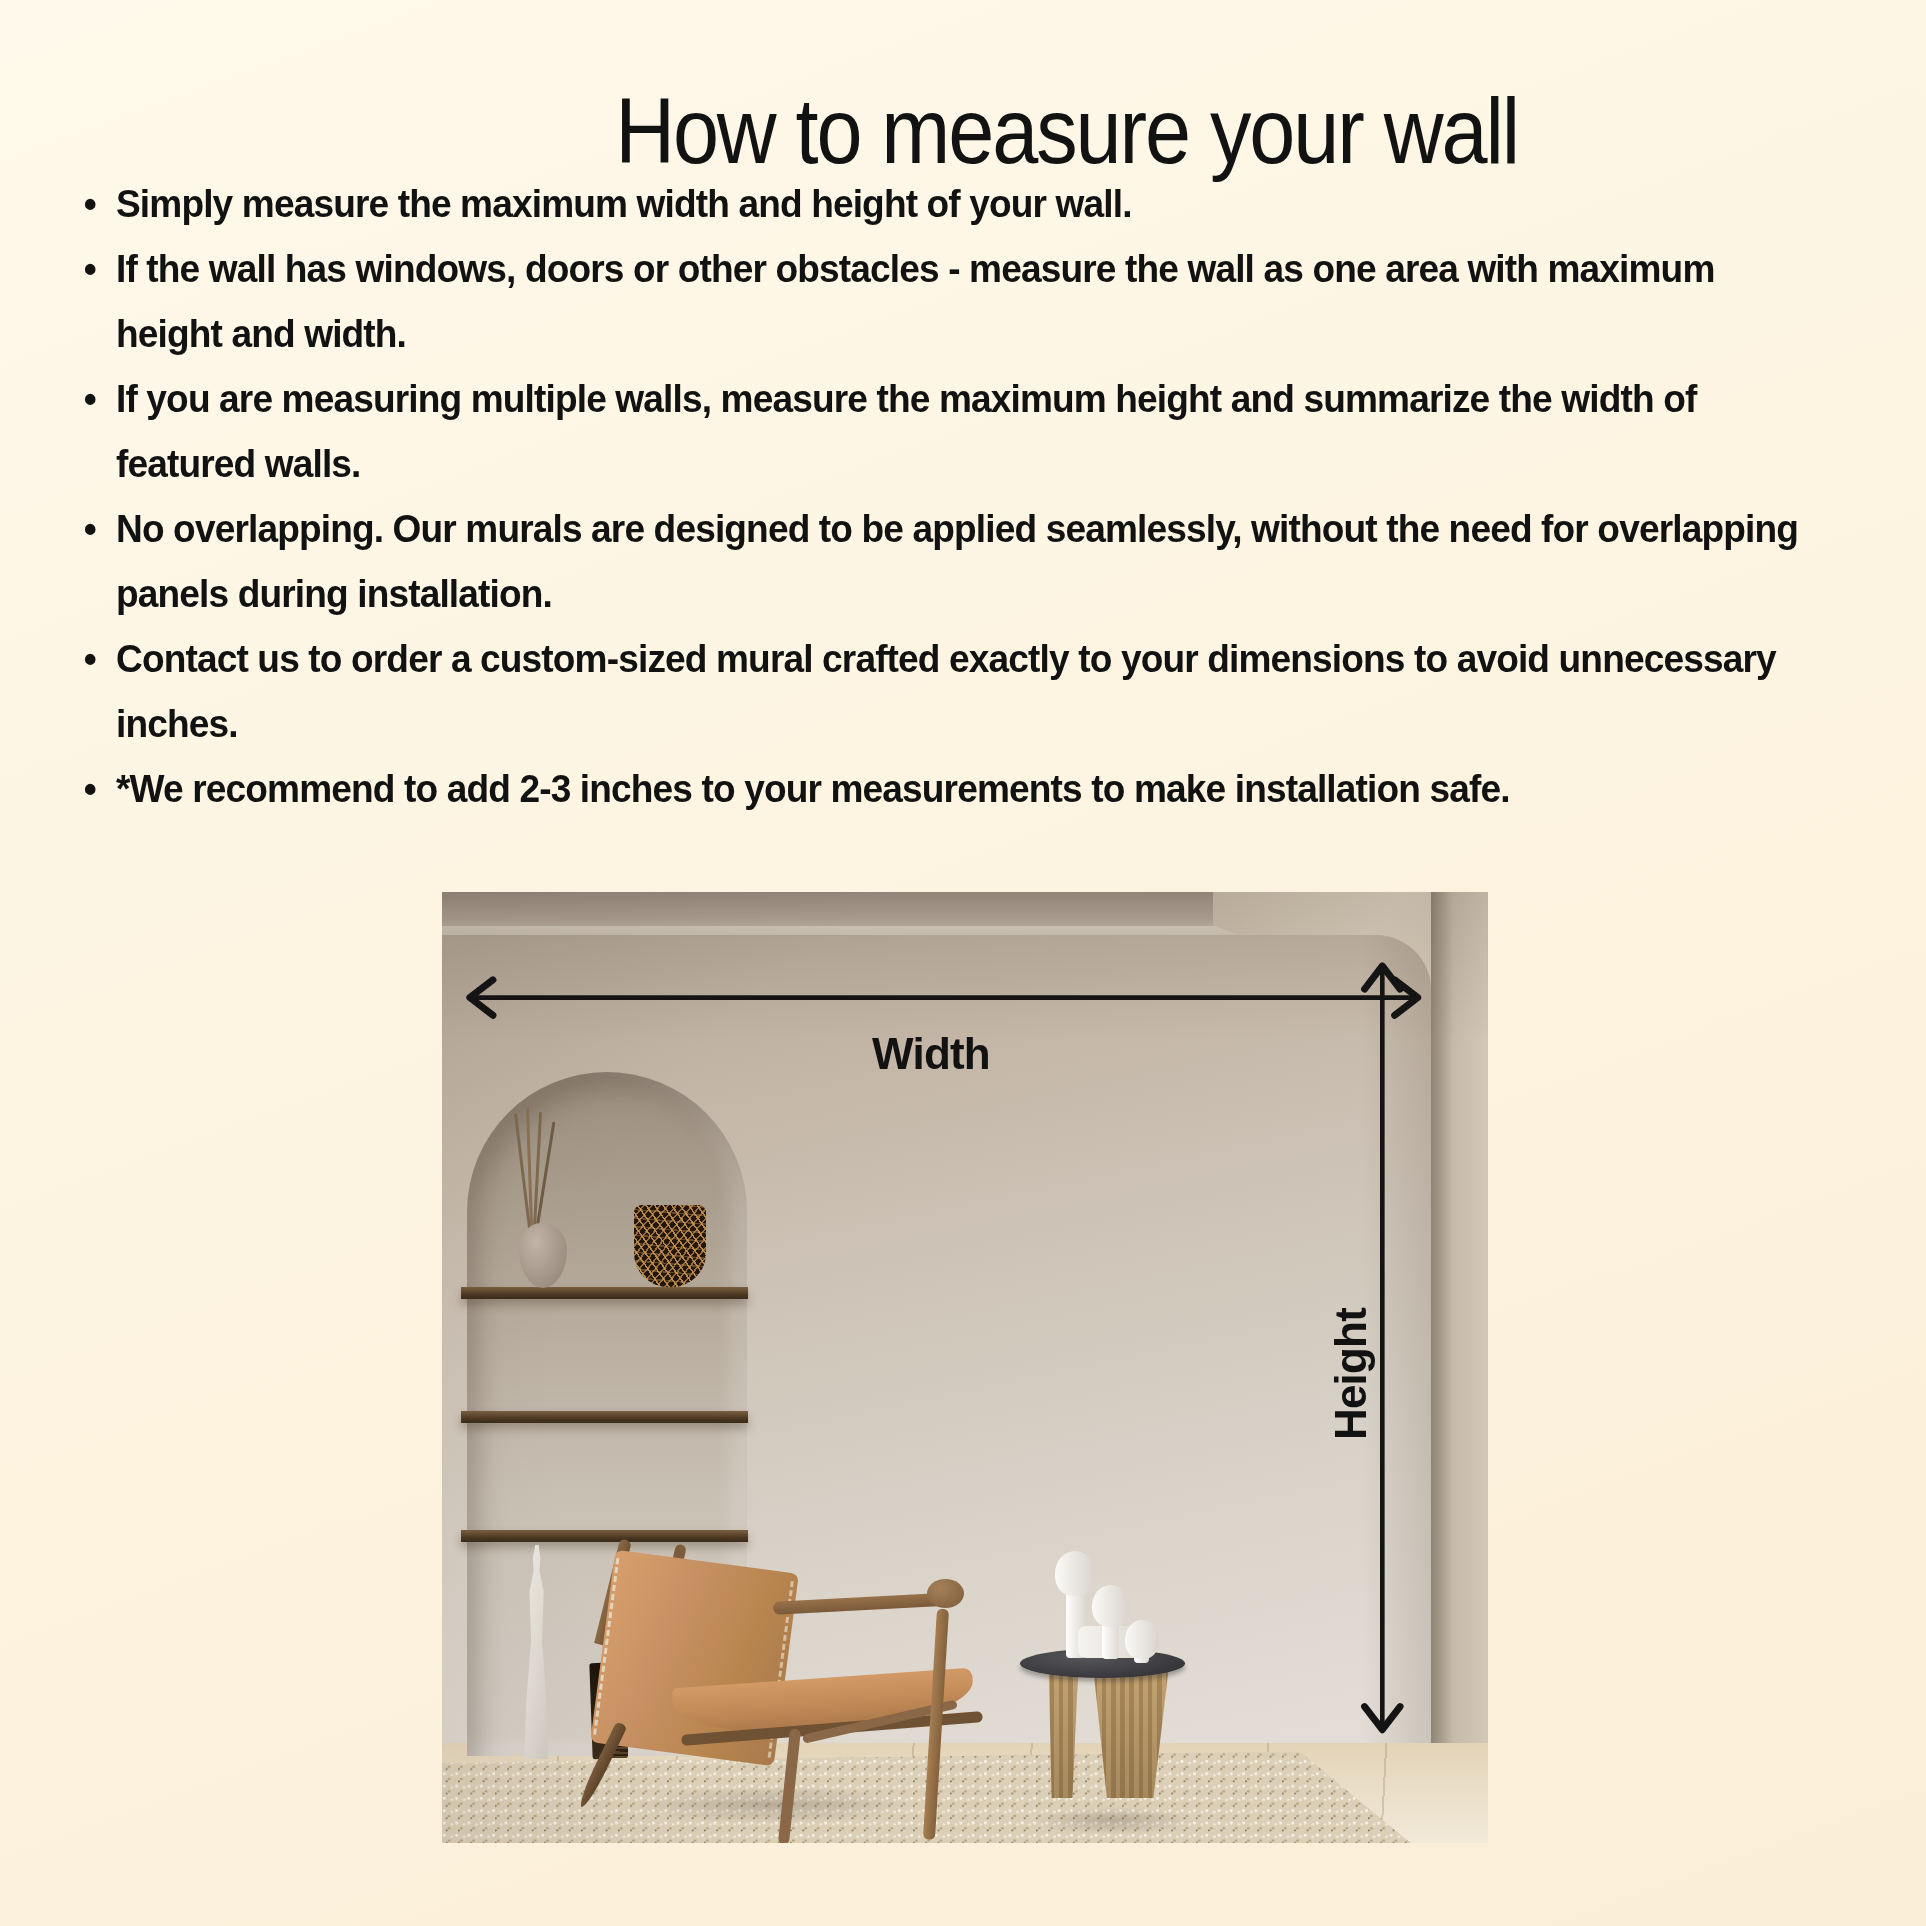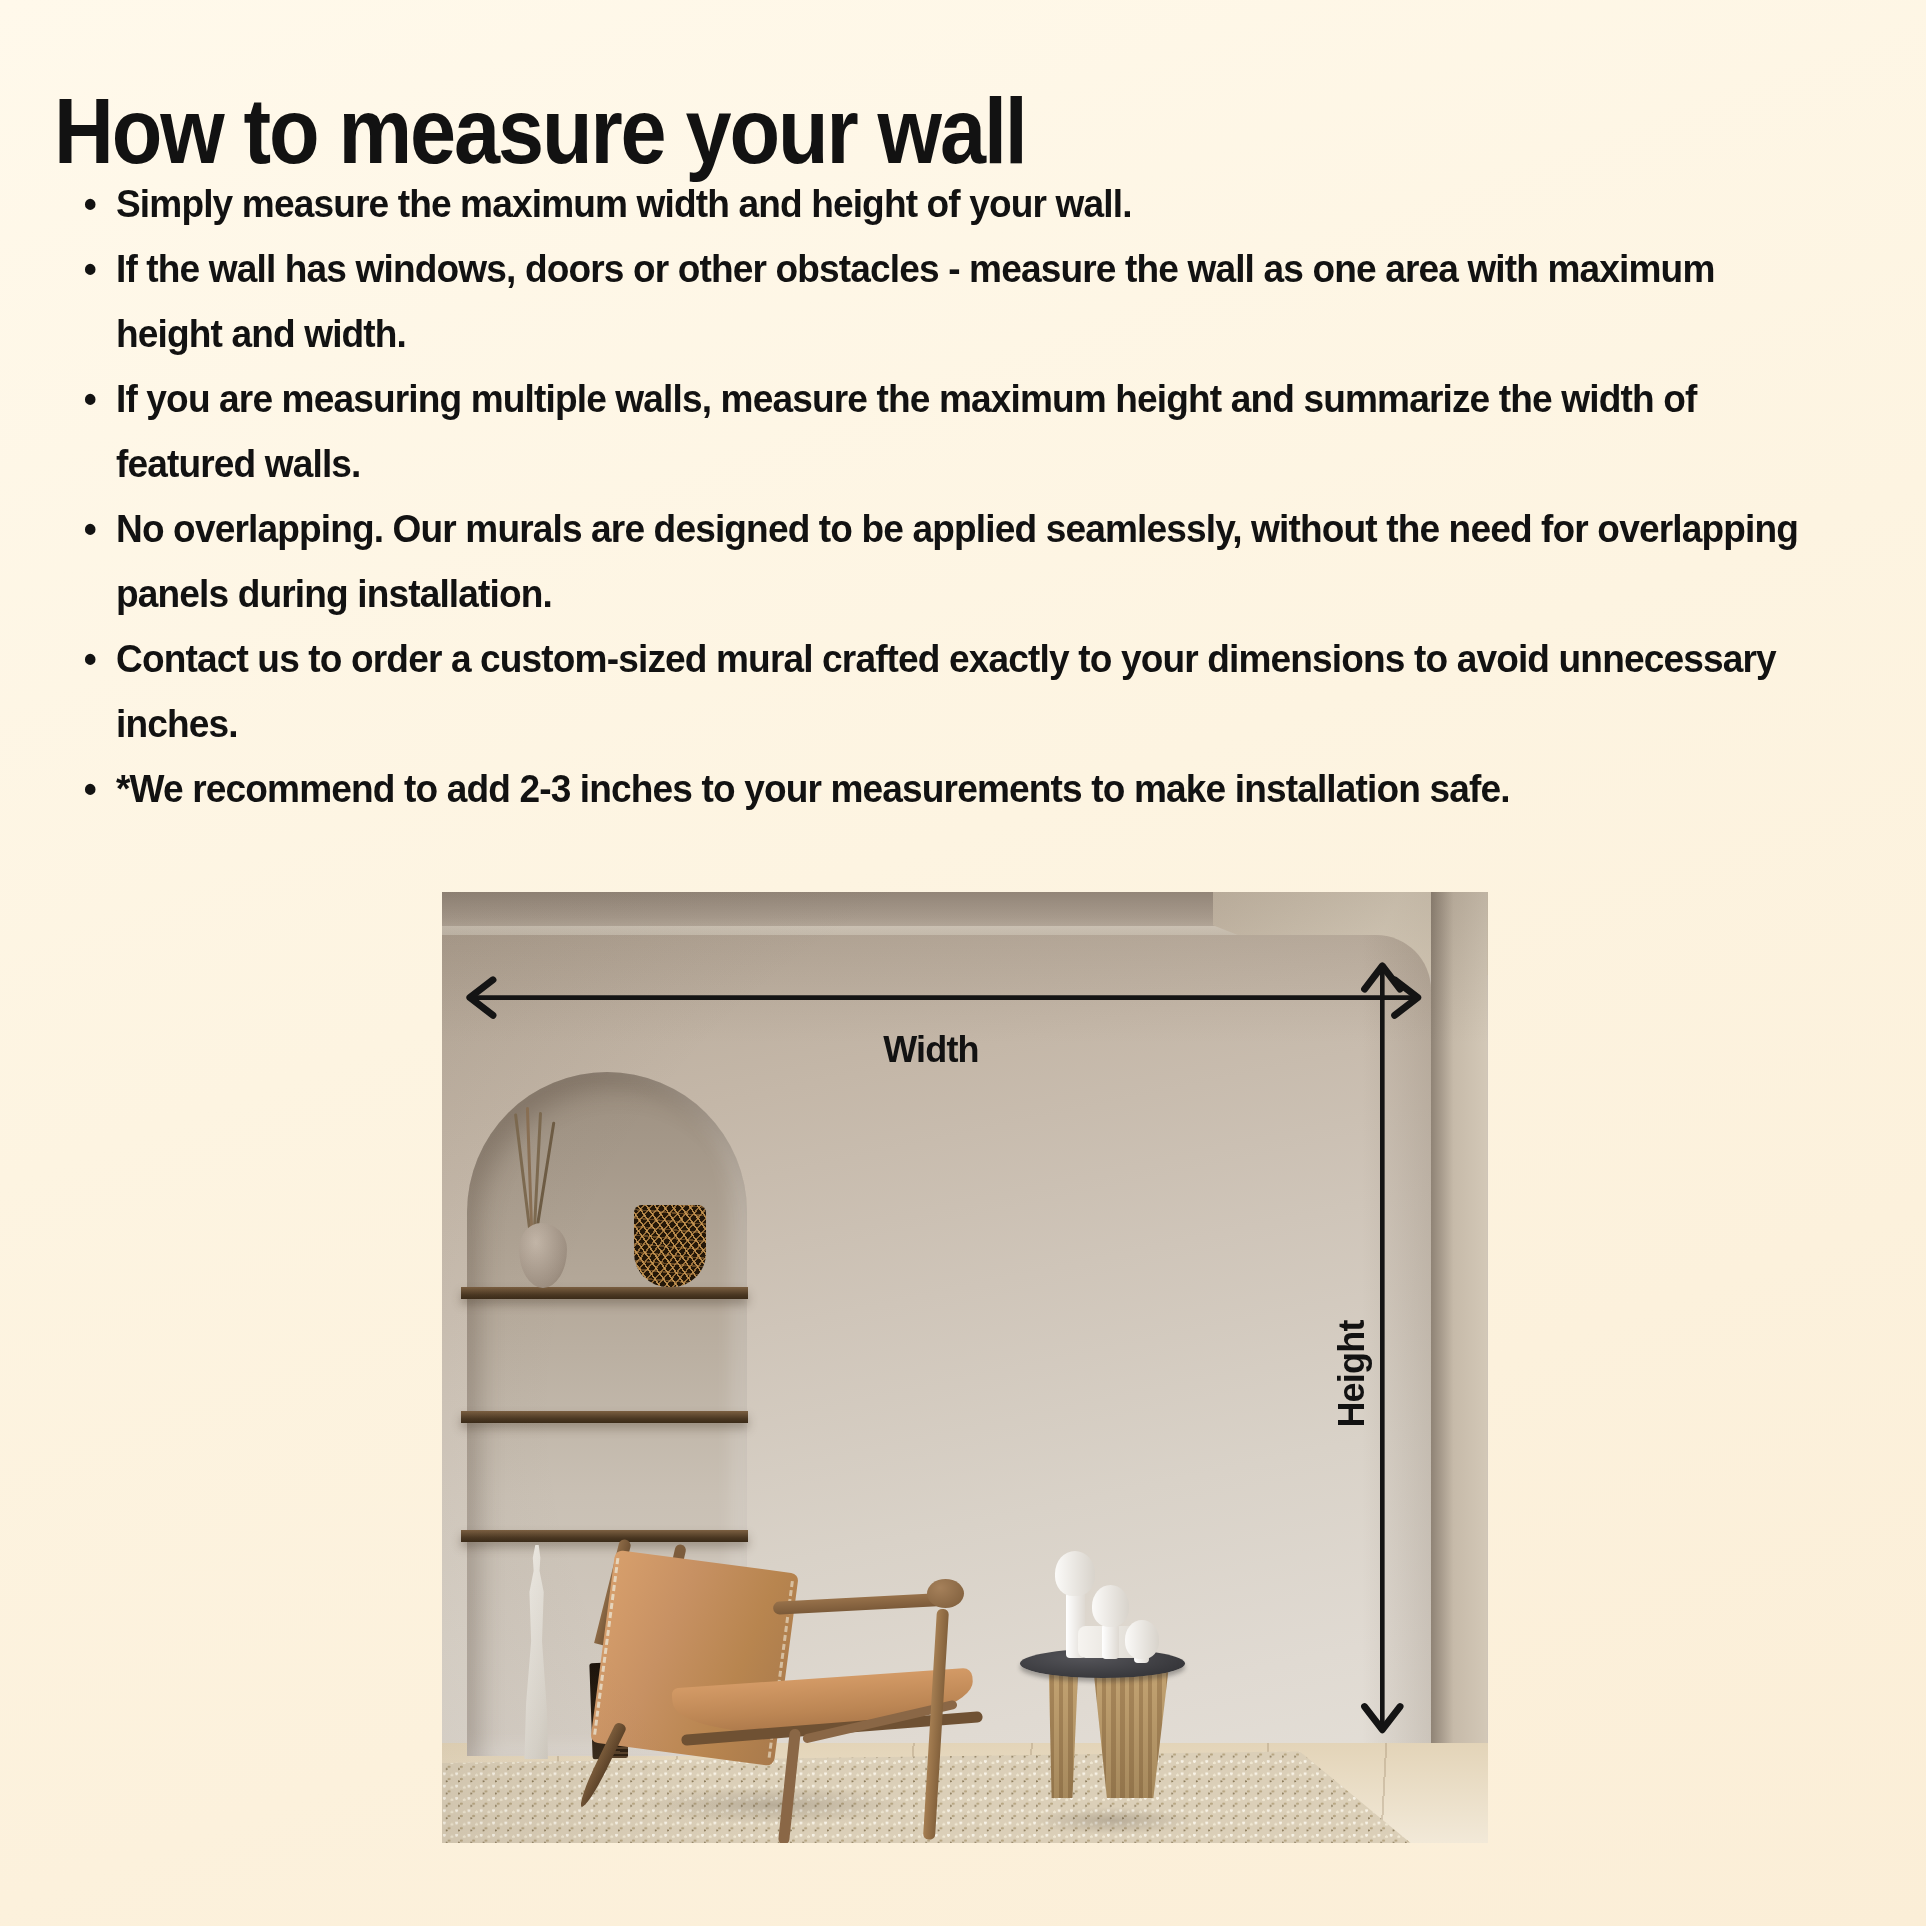--- a/index.html
+++ b/index.html
@@ -4,22 +4,22 @@
 <style>
   html,body{margin:0;padding:0;}
   body{
     width:1926px;height:1926px;position:relative;overflow:hidden;
     background:linear-gradient(160deg, var(--c-bg_top,#fff9eb) 0%, #fdf4e1 45%, var(--c-bg_bottom,#fbeed7) 100%);
     font-family:"Liberation Sans", sans-serif;
     color:var(--c-text,#121212);
   }
   
   .title{
-    position:absolute;left:0;top:14px;width:1568px;text-align:left;
-    font-size:92px;font-weight:bold;letter-spacing:-2.3px;line-height:1.2;
+    position:absolute;left:0;top:14px;width:1568px;text-align:right;
+    font-size:92px;font-weight:normal;letter-spacing:-2.3px;line-height:1.2;
   }
   .title .squeeze{display:inline-block;transform:scaleX(.9);transform-origin:center;}
   
   .bullets{
     position:absolute;left:116px;top:171px;width:1803px;margin:0;padding:0;
     list-style:none;font-size:39px;font-weight:bold;line-height:65px;letter-spacing:-0.9px;
     transform:scaleX(.95);transform-origin:left top;
   }
   .bullets li{position:relative;margin:0;padding:0;}
   .bullets li::before{content:"\2022";position:absolute;left:-34px;top:0;}
@@ -135,21 +135,21 @@
   .cd-s-bulb{left:683px;top:728px;width:34px;height:39px;}
   .cd-connector{left:636px;top:734px;width:71px;height:32px;border-radius:7.7px;
     background:linear-gradient(90deg,#f6f4f0,#dcd7cf);}
   .vignette{left:0;top:0;width:1046px;height:951px;pointer-events:none;
     background:
       linear-gradient(180deg,rgba(80,66,52,.15),transparent 16%),
       radial-gradient(140% 120% at 88% 55%,transparent 55%,rgba(70,58,45,.10) 82%,rgba(60,48,36,.18) 100%);}
   .arrows{left:0;top:0;width:1046px;height:951px;}
   .arrows .ln{stroke:var(--c-arrow,#141414);stroke-width:6;}
   .arrows .hd{stroke:var(--c-arrow,#141414);stroke-width:9;fill:none;stroke-linecap:round;stroke-linejoin:round;}
-  .dim-label{font-weight:bold;font-size:36px;letter-spacing:-0.8px;color:var(--c-text,#121212);}
+  .dim-label{font-weight:bold;font-size:44px;letter-spacing:-0.8px;color:var(--c-text,#121212);}
   .w-label{left:308px;top:137px;width:362px;text-align:center;}
   .h-label{left:844px;top:416px;width:131px;height:131px;display:flex;align-items:center;justify-content:center;}
   .h-label span{transform:rotate(-90deg);white-space:nowrap;}
 </style>
 </head>
 <body>
 
 <h1 class="title"><span class="squeeze">How to measure your wall</span></h1>
 
 <ul class="bullets">

